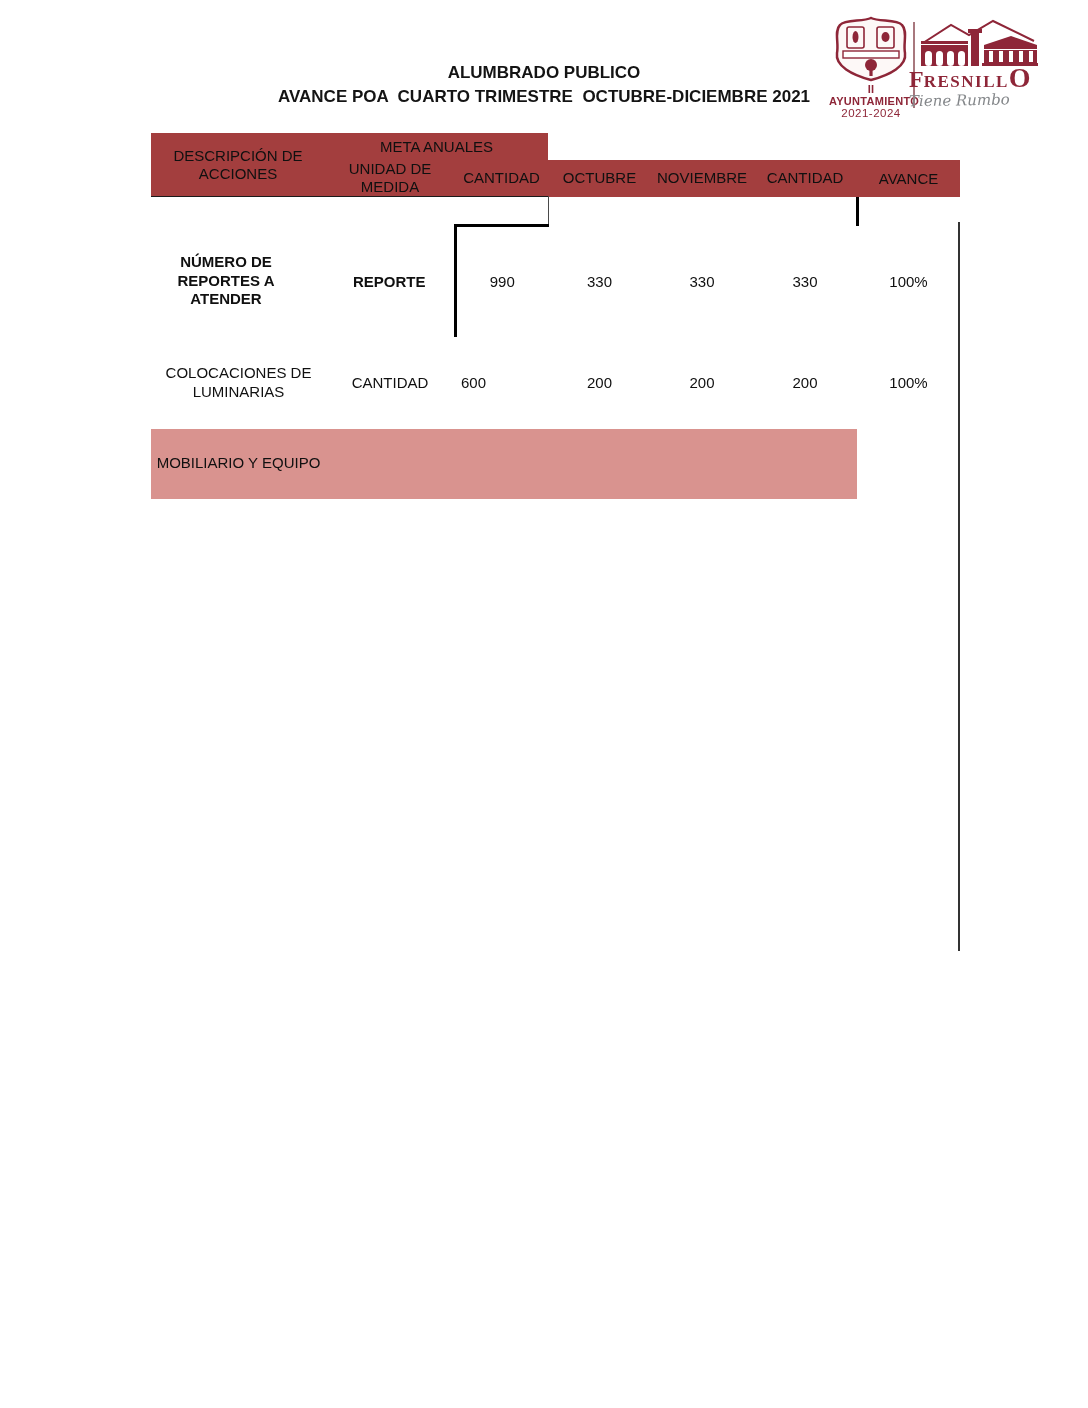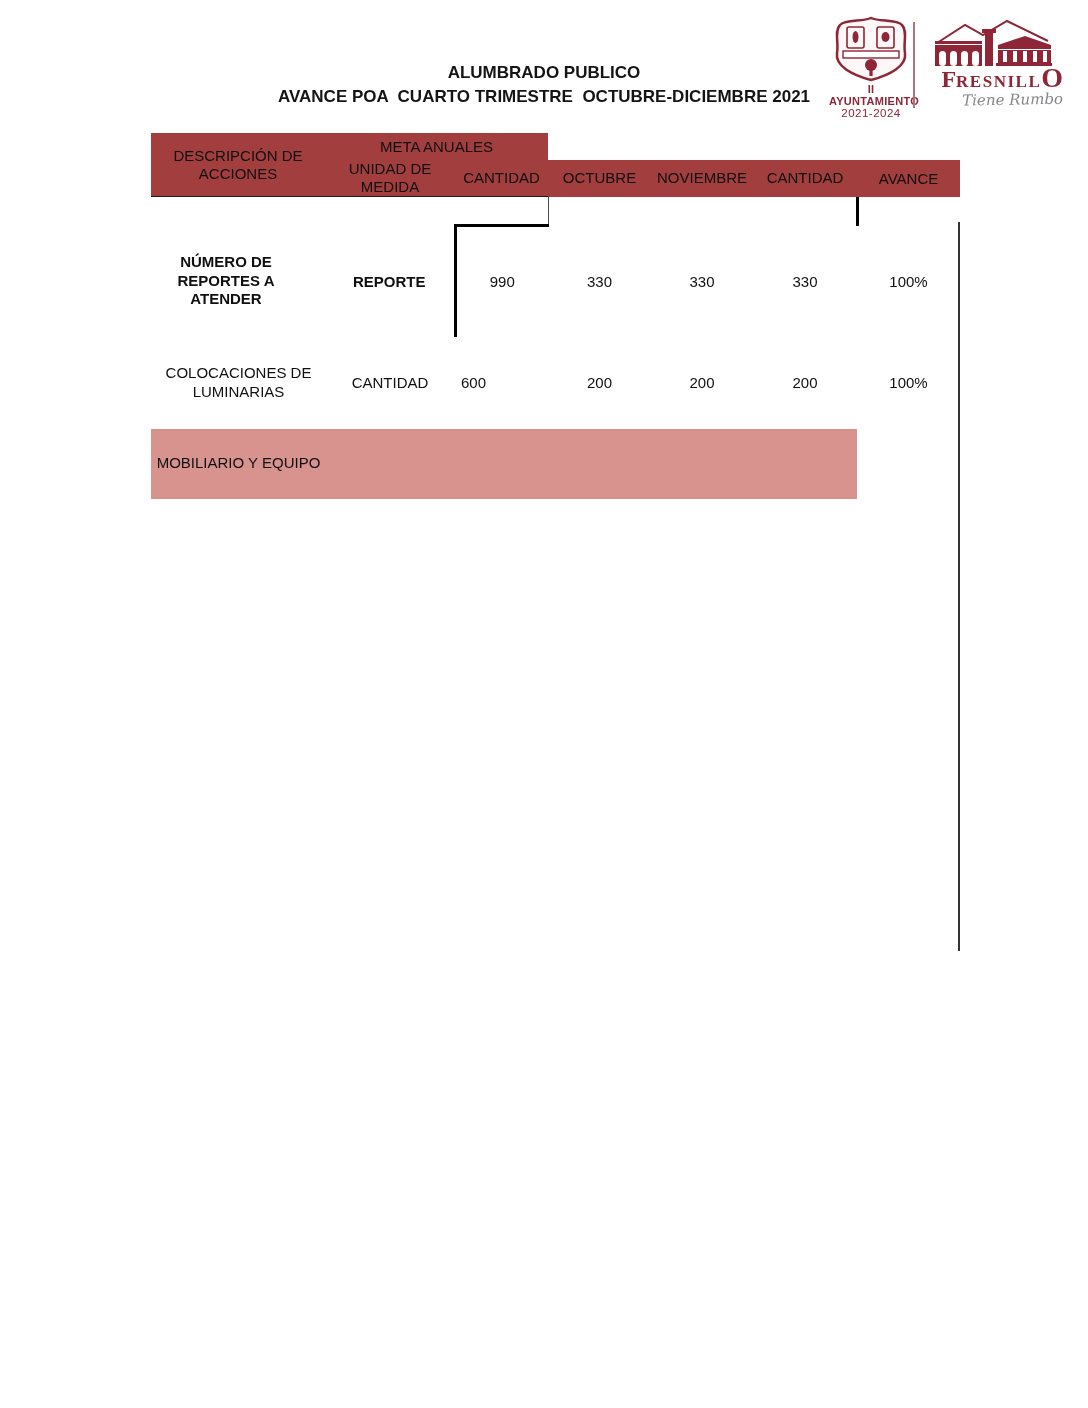--- a/index.html
+++ b/index.html
@@ -11,21 +11,21 @@
          font-weight:bold;font-size:17px;line-height:24px;color:#141414;}
   .title .line{white-space:pre-wrap;}
 
   
   .logo{position:absolute;left:829px;top:14px;width:240px;height:104px;}
   .crest-wrap{position:absolute;left:0;top:2px;width:84px;text-align:center;}
   .crest-wrap svg{display:block;margin:0 auto;}
   .ayto1{font-size:11px;font-weight:bold;letter-spacing:.3px;color:#8E2638;margin-top:1px;}
   .ayto2{font-size:11.5px;font-weight:normal;color:#8E2638;letter-spacing:.5px;}
   .logo-divider{position:absolute;left:84px;top:8px;width:2px;height:86px;background:#a8787e;}
-  .fres-wrap{position:absolute;left:94px;top:4px;width:140px;text-align:right;}
+  .fres-wrap{position:absolute;left:80px;top:4px;width:140px;text-align:left;}
   .fres-wrap svg{display:block;margin:0 auto;}
   .fres-name{color:#8E2638;font-family:"Liberation Serif",serif;font-weight:bold;
              line-height:26px;margin-top:-3px;white-space:nowrap;}
   .fres-f{font-size:24px;}
   .fres-mid{font-size:17px;letter-spacing:1.5px;}
   .fres-o{font-size:28px;}
   .fres-tag{font-family:"DejaVu Serif",serif;font-style:italic;font-size:15px;
             color:#84878A;margin-top:-4px;transform:rotate(-1deg);}
 
   

